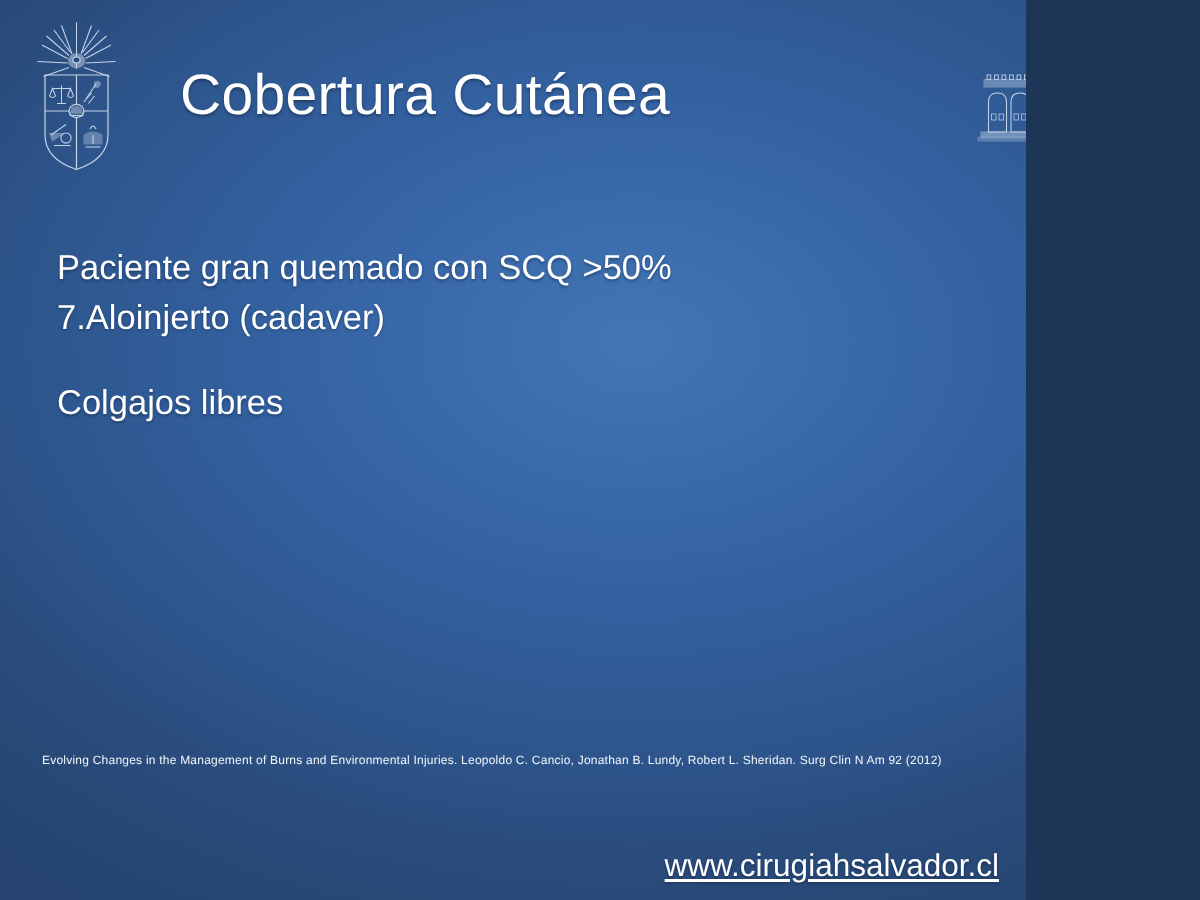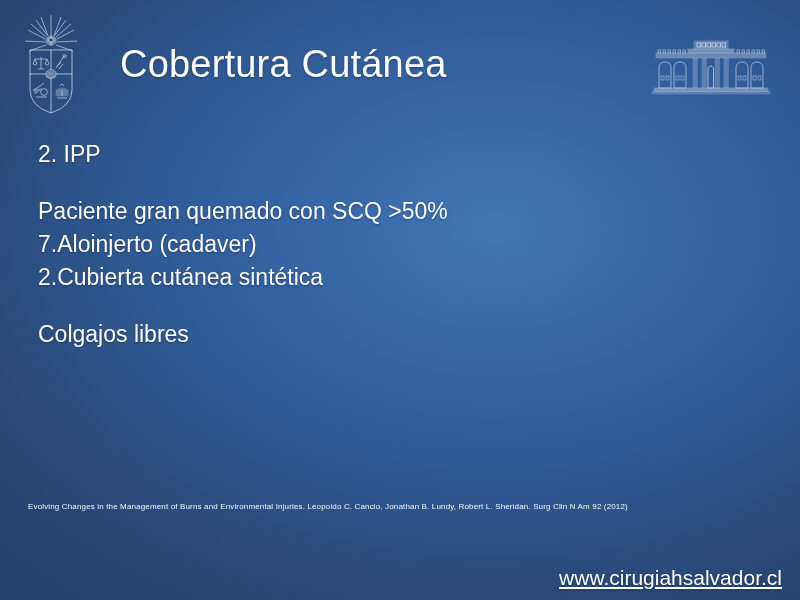--- a/index.html
+++ b/index.html
@@ -6,32 +6,33 @@
   html, body {
     margin: 0;
     padding: 0;
     background: #1d3557;
   }
   body {
     font-family: "Liberation Sans", sans-serif;
   }
   #slide {
     position: relative;
-    width: 800px;
+    width: 660px;
     height: 600px;
     overflow: hidden;
     background-color: #2c4f80;
     background-image:
       radial-gradient(ellipse 620px 420px at 62% 38%,
         #4276b4 0%,
         #3a6aab 22%,
         #33609f 42%,
         #2e578f 62%,
         #2b4e80 80%,
         #2a4a78 100%);
+    padding-left: 24px;
   }
   
   #vignette {
     position: absolute;
     inset: 0;
     background:
       radial-gradient(ellipse 900px 620px at 60% 40%,
         rgba(0,0,0,0) 48%,
         rgba(12,28,56,0.22) 85%,
         rgba(10,24,50,0.38) 100%);
@@ -264,27 +265,25 @@
           <rect x="2" y="53.5" width="118" height="2.5" fill="#cfdcee" opacity="0.30"></rect>
         </g>
       </svg>
     </div>
 
   </div>
 
   <div id="body-content">
 
     <div class="text-block">
-      <div class="line">2. IPP</div>
     </div>
 
     <div class="text-block">
       <div class="line">Paciente gran quemado con SCQ &gt;50%</div>
       <div class="line">7.Aloinjerto (cadaver)</div>
-      <div class="line">2.Cubierta cutánea sintética</div>
     </div>
 
     <div class="text-block">
       <div class="line">Colgajos libres</div>
     </div>
 
   </div>
 
   <div id="footnotes">
     <div class="footnote-line">Evolving Changes in the Management of Burns and Environmental Injuries. Leopoldo C. Cancio, Jonathan B. Lundy, Robert L. Sheridan. Surg Clin N Am 92 (2012)</div>

